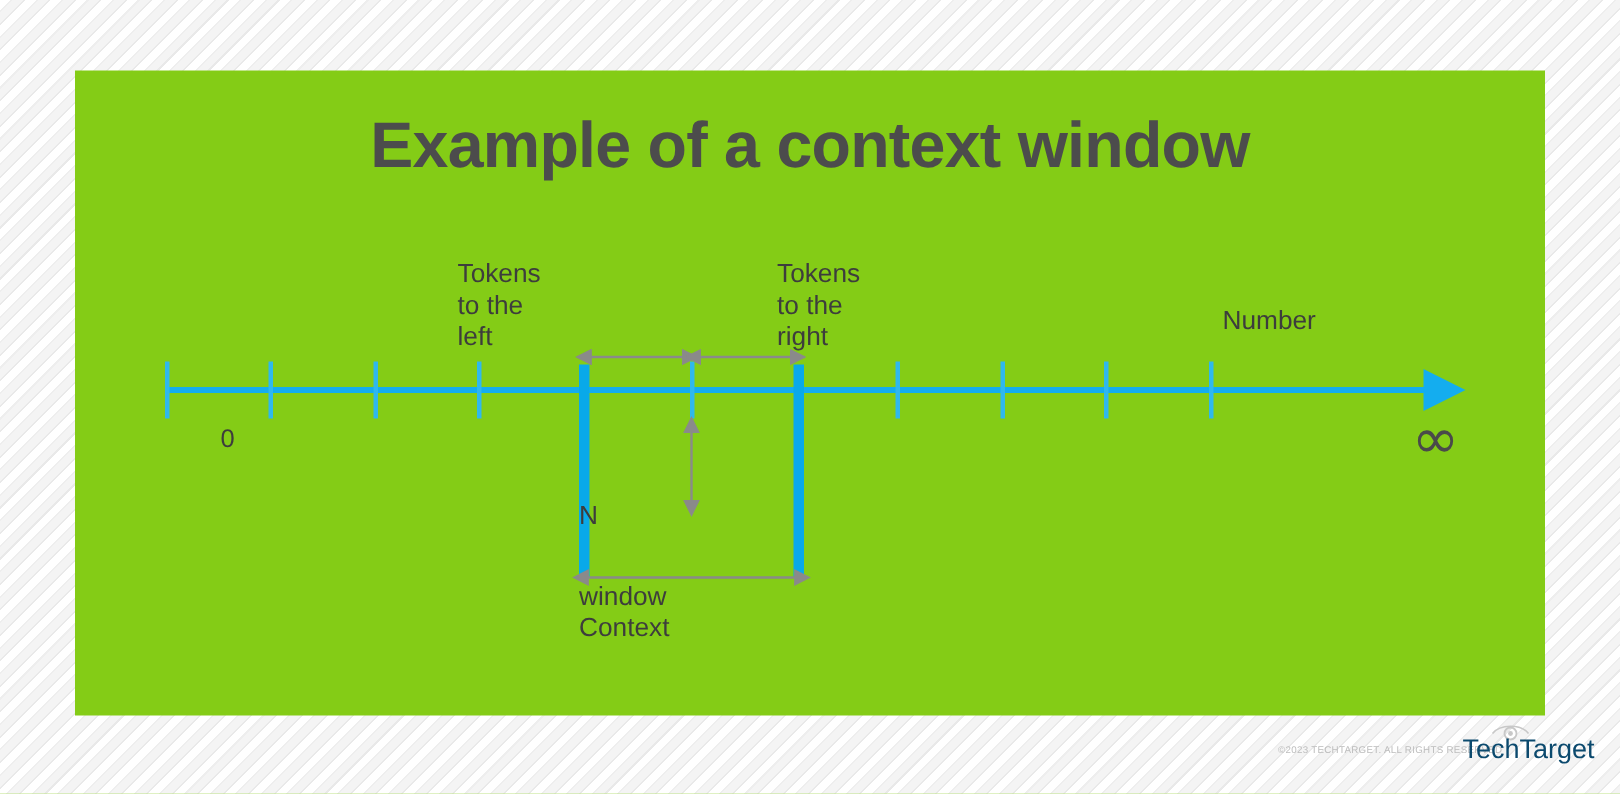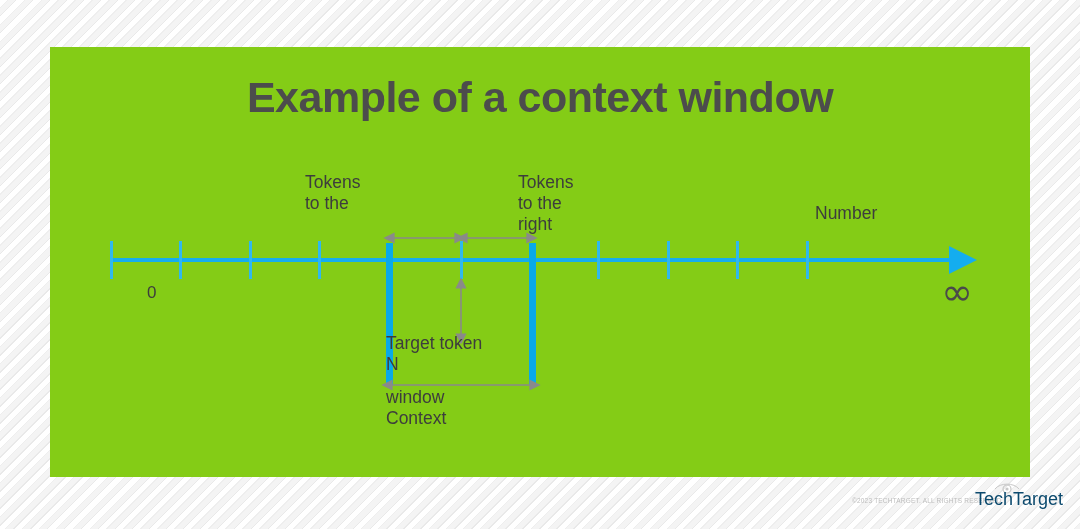--- a/index.html
+++ b/index.html
@@ -122,34 +122,34 @@
       <line x1="416" y1="191" x2="478" y2="191" stroke="#8a8a8a" stroke-width="1.6" marker-start="url(#ahL)" marker-end="url(#ahR)"></line>
 
       <line x1="411" y1="240" x2="411" y2="288" stroke="#8a8a8a" stroke-width="1.6" marker-start="url(#ahL)" marker-end="url(#ahR)"></line>
 
       <line x1="341" y1="338" x2="481" y2="338" stroke="#8a8a8a" stroke-width="1.6" marker-start="url(#ahL)" marker-end="url(#ahR)"></line>
     </svg>
 
     <div class="lbl lbl-left">
       <div>Tokens</div>
       <div>to the</div>
+      <div>left</div>
     </div>
 
     <div class="lbl lbl-right">
       <div>Tokens</div>
       <div>to the</div>
       <div>right</div>
     </div>
 
     <div class="lbl lbl-num">
       <div>Number</div>
     </div>
 
     <div class="lbl lbl-target">
-      <div>Target token</div>
       <div>N</div>
     </div>
 
     <div class="lbl lbl-ctx">
       <div>window</div>
       <div>Context</div>
     </div>
 
     <div class="zero-label">0</div>
     <div class="infinity">∞</div>

